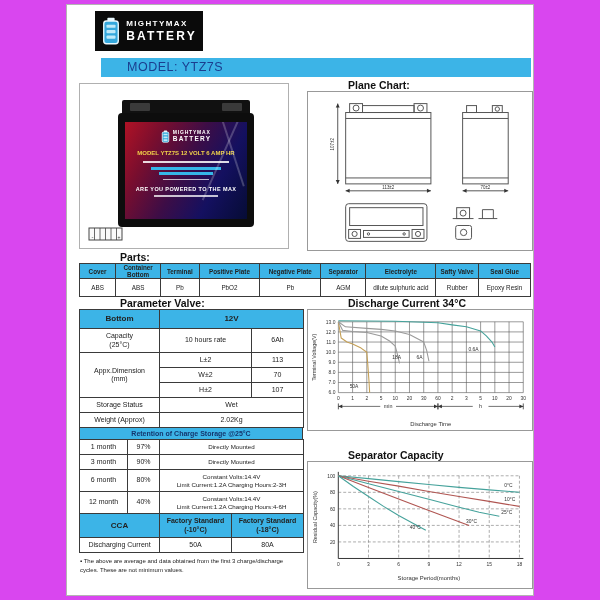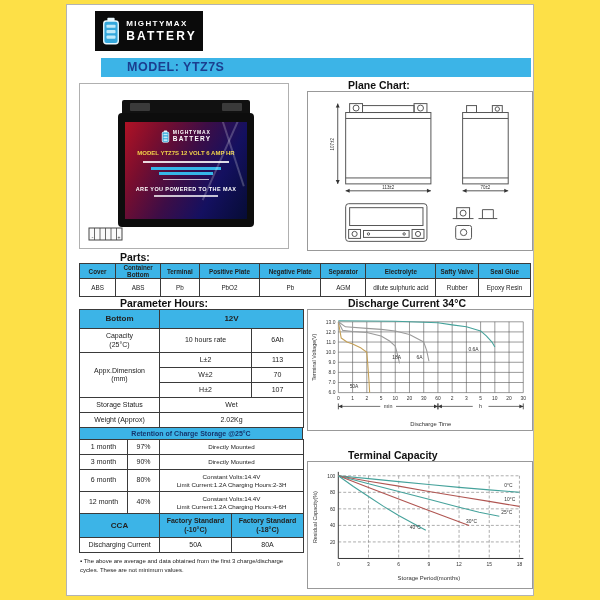--- a/index.html
+++ b/index.html
@@ -1,31 +1,31 @@
 <!DOCTYPE html>
 <html><head>
 <meta charset="utf-8">
 <style>
   * { margin:0; padding:0; box-sizing:border-box; }
   html,body { width:600px; height:600px; background:#fff;
     font-family:"Liberation Sans","DejaVu Sans",sans-serif; color:#222; }
-  #stage { position:relative; width:600px; height:600px; background:#fde047; overflow:hidden; }
+  #stage { position:relative; width:600px; height:600px; background:#d946ef; overflow:hidden; }
   .page { position:absolute; left:66px; top:4px; width:468px; height:592px;
     border:1px solid #b3b3b3; background:#fff; }
 
   
   .logo-box { position:absolute; left:28px; top:6px; width:108px; height:40px; background:#0a0a0a;
     display:flex; align-items:center; justify-content:center; gap:5px; }
   .logo-txt { color:#fff; line-height:1; }
   .logo-l1 { font-size:8px; font-weight:bold; letter-spacing:1.4px; }
   .logo-l2 { font-size:12px; font-weight:bold; letter-spacing:2.2px; margin-top:2px; }
   .doc-title { position:absolute; left:138px; right:4px; top:42px; text-align:center;
     font-size:8.6px; font-weight:bold; text-decoration:underline; color:#111; white-space:nowrap; }
   .model-bar { position:absolute; left:34px; right:2px; top:53px; height:19px;
-    background:#3cb4e7; color:#1b3e8f; font-size:12.5px; font-weight:bold;
+    background:#3cb4e7; color:#1b3e8f; font-size:12.5px; font-weight:normal;
     line-height:19px; padding-left:26px; letter-spacing:.5px; }
 
   
   .product-box { position:absolute; left:12px; top:78px; width:210px; height:166px;
     border:1px solid #b0b0b0; background:#fff; }
   .bat-top { position:absolute; left:42px; top:16px; width:128px; height:15px; background:#111;
     border-radius:2px; }
   .slot { position:absolute; top:3px; width:20px; height:8px; background:#3a3a3a; left:8px; border-radius:1px;}
   .slot.r { left:auto; right:8px; }
   .bat-body { position:absolute; left:38px; top:29px; width:136px; height:114px; background:#0d0d0d;
@@ -234,21 +234,21 @@
         <td>PbO2</td>
         <td>Pb</td>
         <td>AGM</td>
         <td>dilute sulphuric acid</td>
         <td>Rubber</td>
         <td>Epoxy Resin</td>
       </tr>
     </tbody>
       </table>
 
-    <div class="sec-label" style="left:12px; top:292px;">Parameter Hours:</div>
+    <div class="sec-label" style="left:12px; top:292px;">Parameter Valve:</div>
     <div class="left-col">
       <table class="tbl param">
         <colgroup>
             <col style="width:80px">
             <col style="width:92px">
             <col style="width:52px">
           </colgroup>
         <tbody>
             <tr class="h19">
           <td class="cyan b8">Bottom</td>
@@ -411,21 +411,21 @@
           <line x1="131.23076923076923" y1="98" x2="166.6153846153846" y2="98" stroke="#333" stroke-width="0.7"></line>
           <line x1="182.6153846153846" y1="98" x2="218" y2="98" stroke="#333" stroke-width="0.7"></line>
           <path d="M131.23076923076923,98 l4,-2 v4 z" fill="#333"></path>
           <path d="M218,98 l-4,-2 v4 z" fill="#333"></path>
           <text x="174.6153846153846" y="100" text-anchor="middle" font-size="5.5" fill="#333">h</text>
           <text x="124" y="118" text-anchor="middle" font-size="6" fill="#333">Discharge Time</text>
           <text x="7" y="48" text-anchor="middle" font-size="5.5" fill="#333" transform="rotate(-90 7 48)">Terminal Voltage(V)</text>
         </svg>
     </div>
 
-    <div class="sec-label" style="left:240px; top:444px;">Terminal Capacity</div>
+    <div class="sec-label" style="left:240px; top:444px;">Separator Capacity</div>
     <div class="chart-box" id="residual-box">
       <svg id="residual-svg" width="224" height="126" viewBox="0 0 226 128">
           <line x1="30" y1="81.2" x2="214" y2="81.2" stroke="#888" stroke-width="0.7" stroke-dasharray="3,2"></line>
           <text x="27" y="83" text-anchor="end" font-size="5" fill="#333">20</text>
           <line x1="30" y1="64.4" x2="214" y2="64.4" stroke="#888" stroke-width="0.7" stroke-dasharray="3,2"></line>
           <text x="27" y="66.2" text-anchor="end" font-size="5" fill="#333">40</text>
           <line x1="30" y1="47.6" x2="214" y2="47.6" stroke="#888" stroke-width="0.7" stroke-dasharray="3,2"></line>
           <text x="27" y="49.4" text-anchor="end" font-size="5" fill="#333">60</text>
           <line x1="30" y1="30.799999999999997" x2="214" y2="30.799999999999997" stroke="#888" stroke-width="0.7" stroke-dasharray="3,2"></line>
           <text x="27" y="32.599999999999994" text-anchor="end" font-size="5" fill="#333">80</text>

